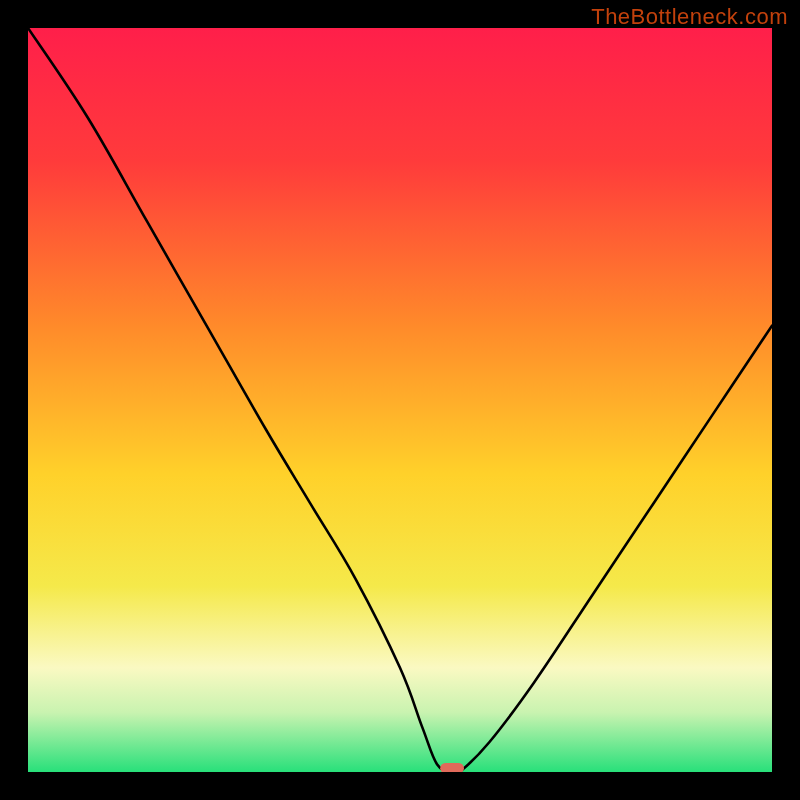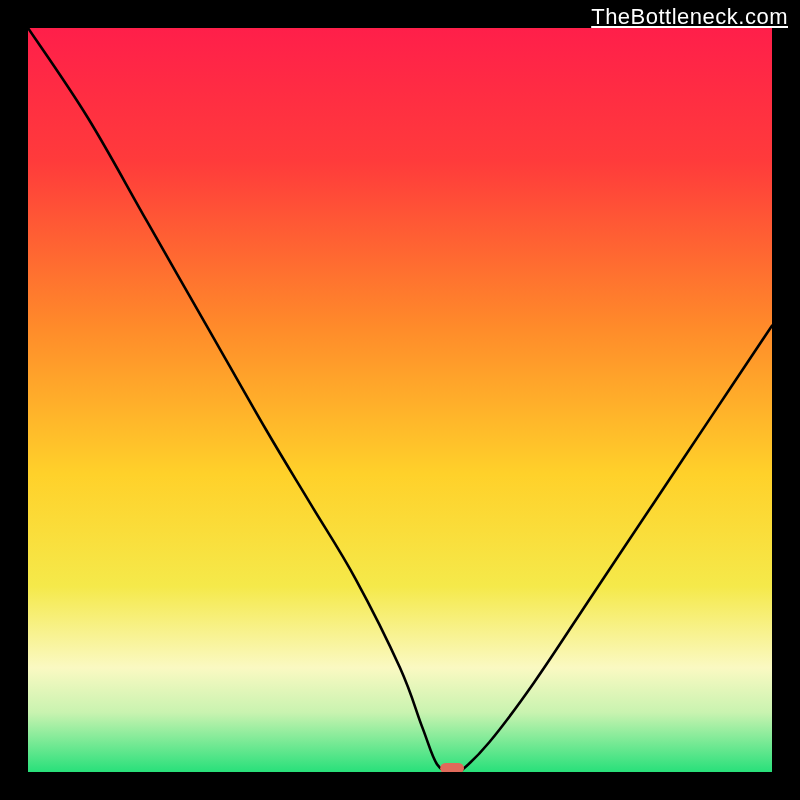--- a/index.html
+++ b/index.html
@@ -14,26 +14,25 @@
   .frame {
     position: relative;
     width: 800px;
     height: 800px;
     background: #000;
   }
   .watermark {
     position: absolute;
     top: 4px;
     right: 12px;
-    color: #ffffff;
+    color: #c2410c;
     font-size: 22px;
     font-weight: 500;
     letter-spacing: 0.5px;
     z-index: 50;
-    text-decoration: underline;
   }
   .plot {
     position: absolute;
     left: 28px;
     top: 28px;
     width: 744px;
     height: 744px;
   }
   .plot svg {
     display: block;

